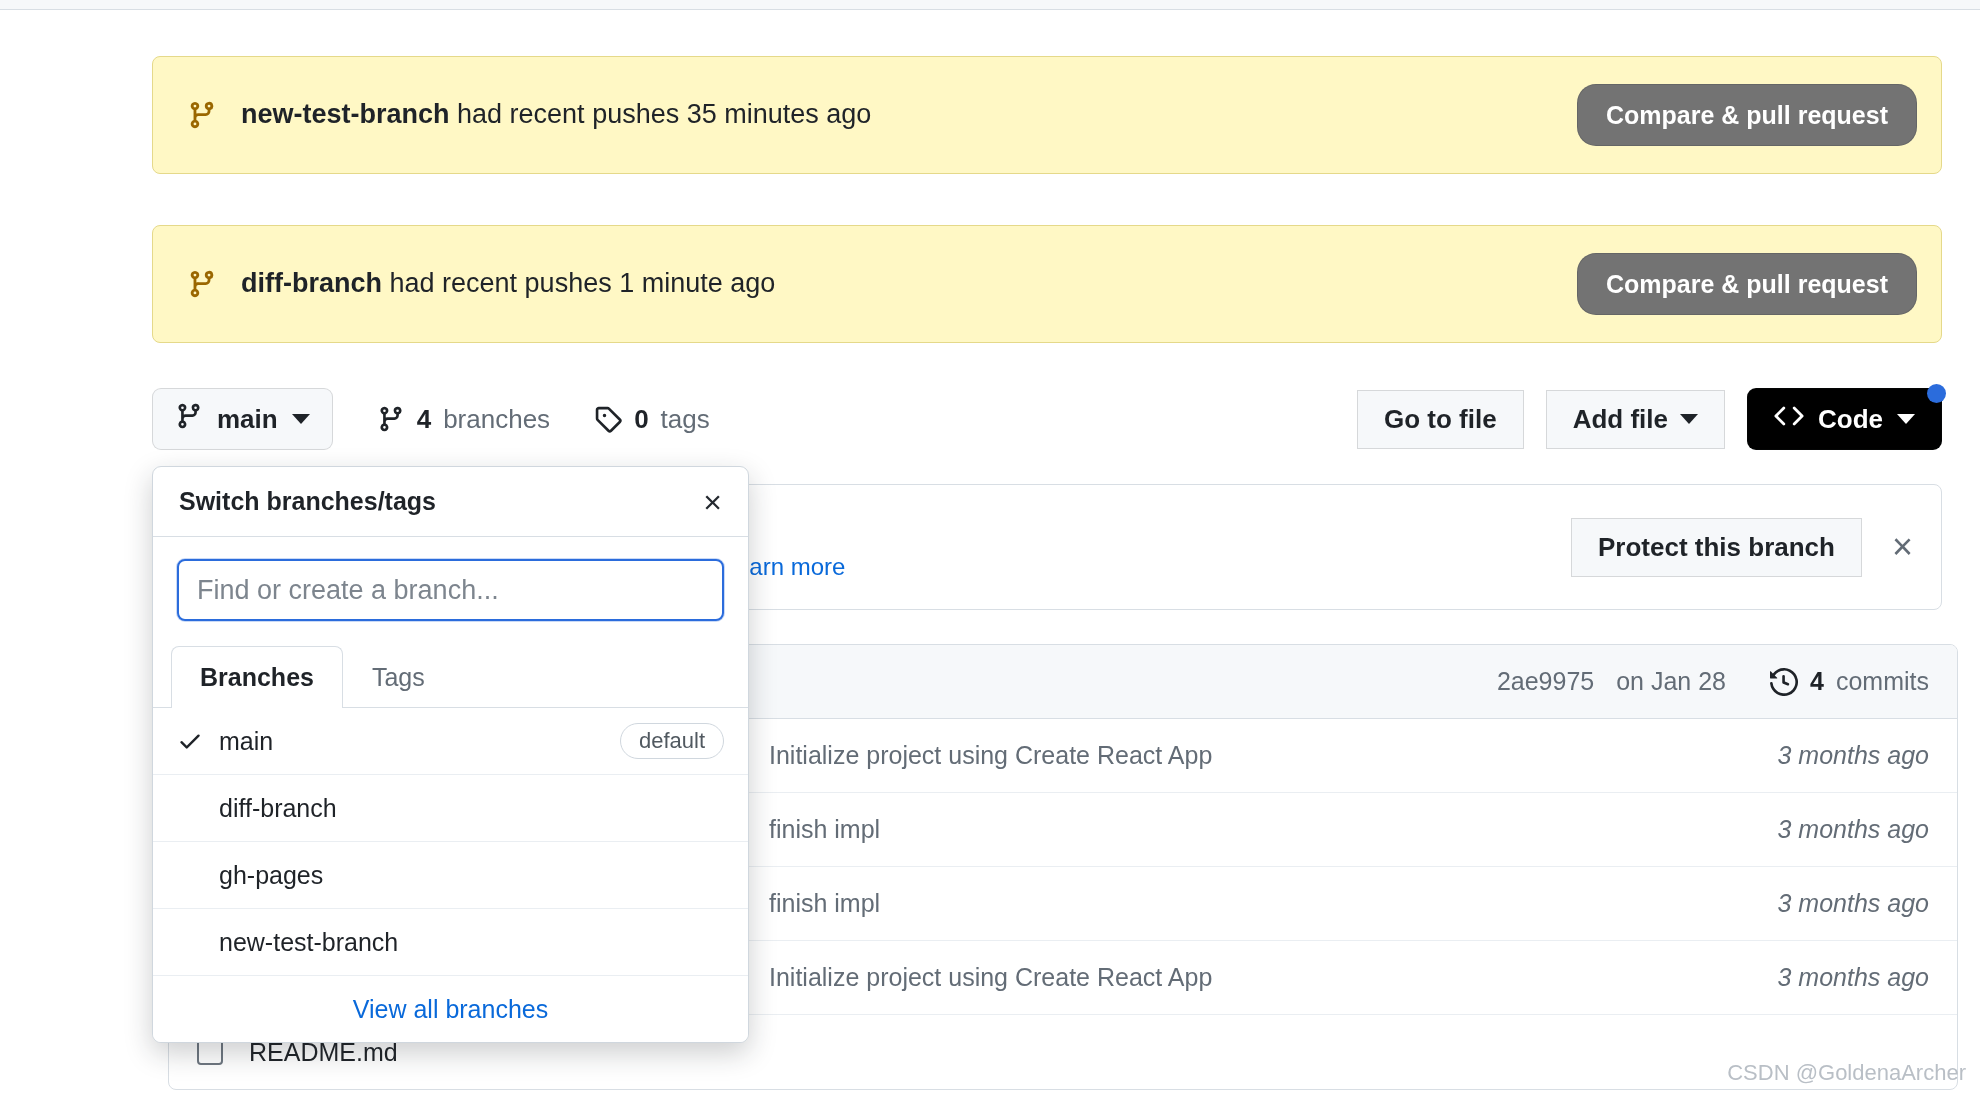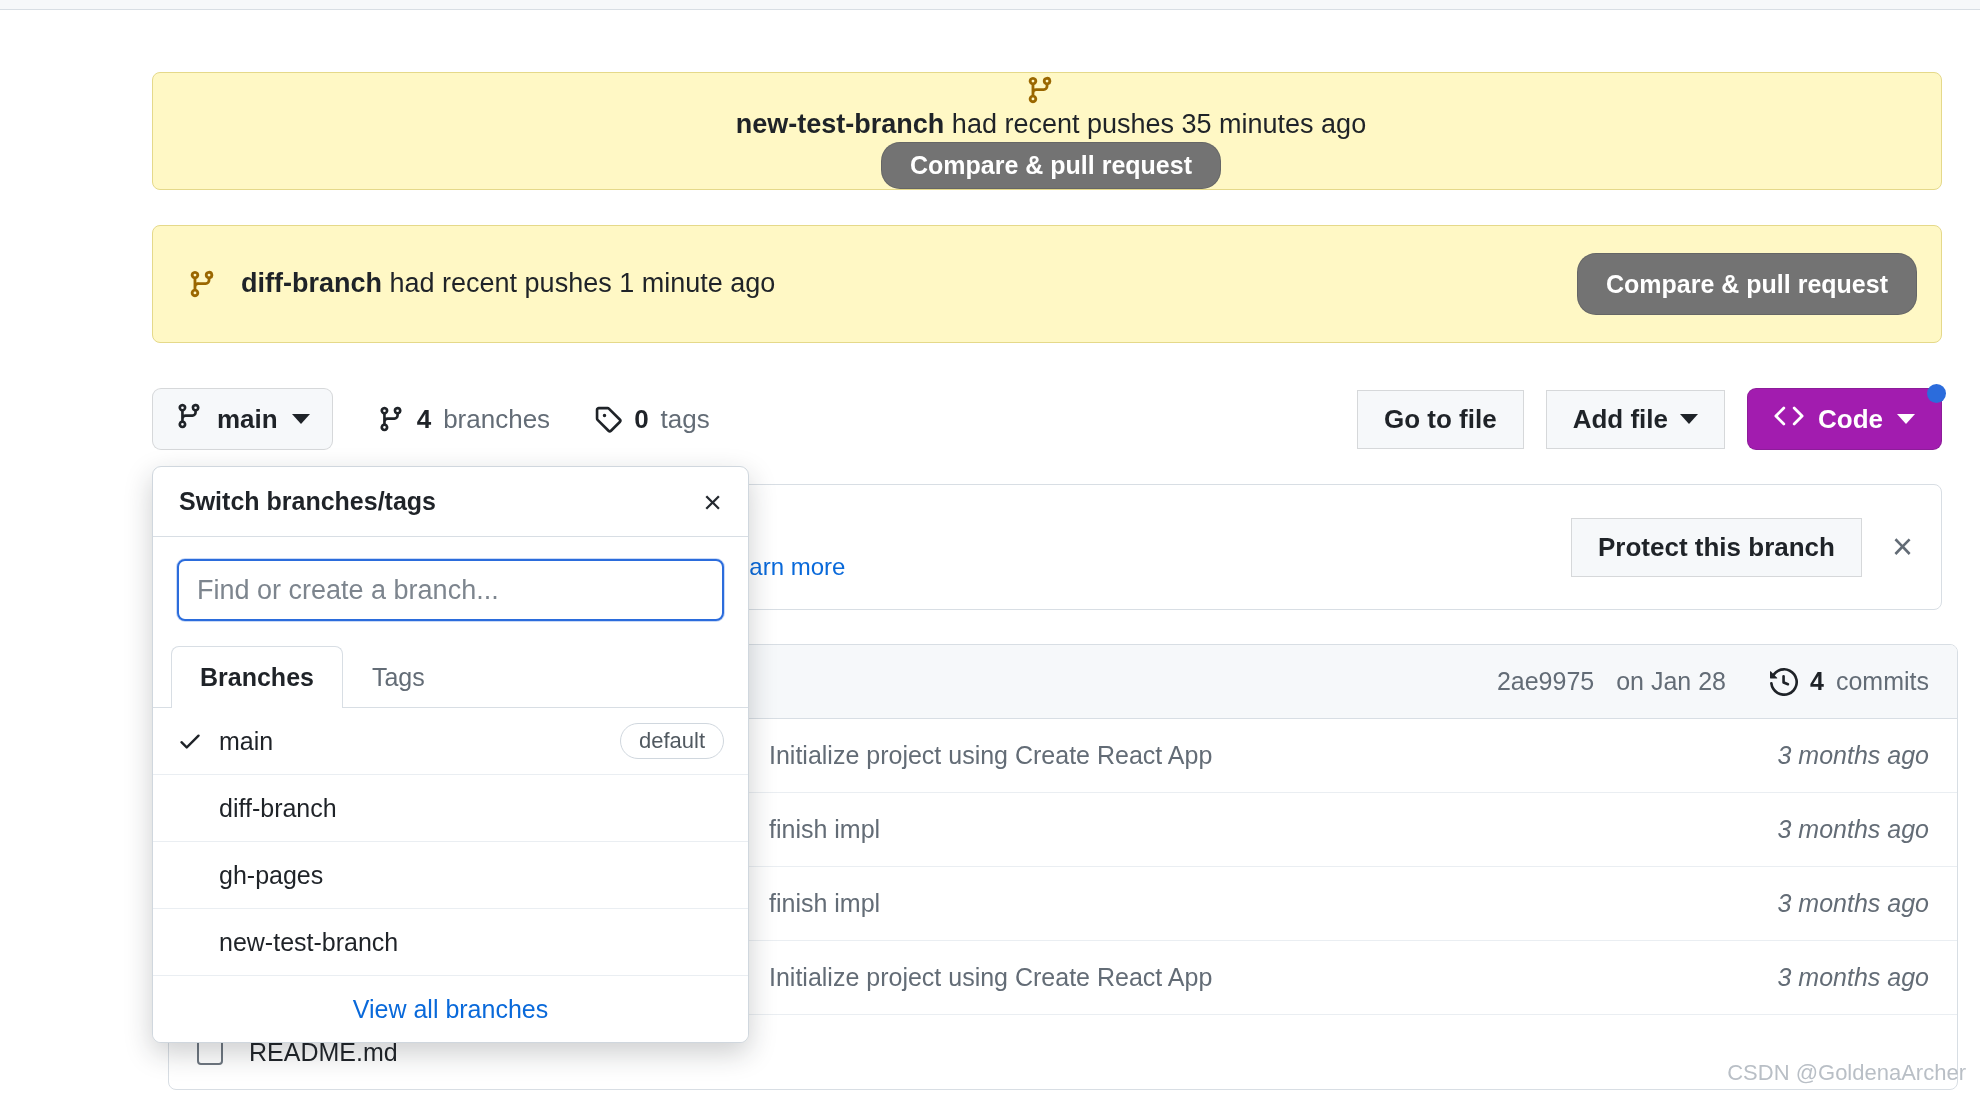--- a/index.html
+++ b/index.html
@@ -34,21 +34,21 @@
     left: 152px;
     width: 1790px;
     height: 118px;
     background: #fff8c5;
     border: 1px solid #e5d98a;
     border-radius: 8px;
     display: flex;
     align-items: center;
     padding: 0 24px 0 32px;
   }
-  .banner-1 { top: 72px; flex-direction: column; }
+  .banner-1 { top: 56px; }
   .banner-2 { top: 225px; }
 
   .banner-icon {
     width: 34px; height: 34px;
     flex: 0 0 34px;
     color: #9a6700;
     display: flex;
     align-items: center;
     justify-content: center;
     margin-right: 22px;
@@ -133,21 +133,21 @@
     color: #1f2328;
     display: inline-flex;
     align-items: center;
     gap: 12px;
     cursor: pointer;
     font-family: "Liberation Sans", sans-serif;
     white-space: nowrap;
   }
   .code-button {
     position: relative;
-    background: #a21caf;
+    background: #000000;
     color: #fff;
     border: 1px solid rgba(27,31,36,0.15);
     border-radius: 9px;
     height: 62px;
     padding: 0 26px;
     font-size: 26px;
     font-weight: 700;
     display: inline-flex;
     align-items: center;
     gap: 14px;

